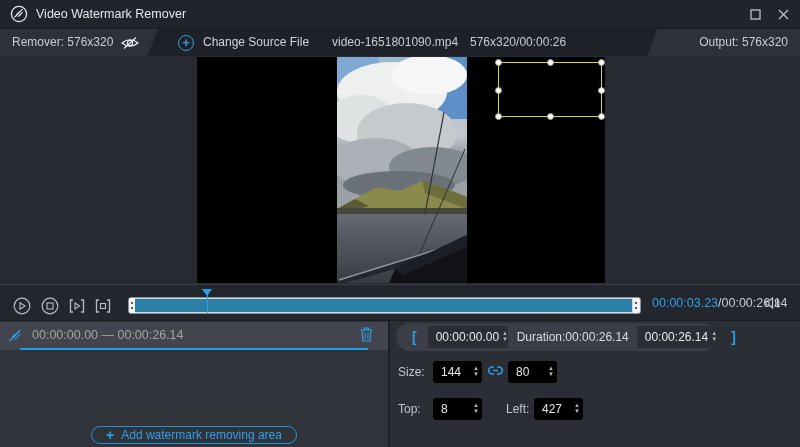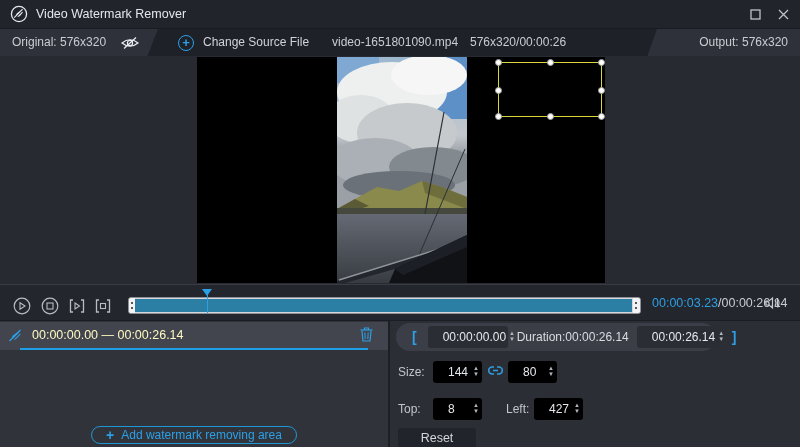--- a/index.html
+++ b/index.html
@@ -50,35 +50,35 @@
   .time-cur { color:#2ba0e6; }
   .time-total { color:#c9cbd2; }
   .vol { position:absolute; left:764px; top:10px; }
 
   
   .bottom { position:absolute; top:320px; left:0; width:800px; height:127px; display:flex; border-top:1px solid #1b1d23; }
   .left-panel { width:390px; height:100%; background:#31333b; border-right:2px solid #1d1f25; position:relative; }
   .wm-item { position:absolute; top:1px; left:0; width:100%; height:28px; background:#43454e; }
   .wm-underline { position:absolute; left:20px; right:20px; bottom:0; height:2px; background:#1e9ee4; }
   .wm-brush { position:absolute; left:8px; top:5px; }
-  .wm-range { position:absolute; left:32px; top:0; line-height:26px; font-size:12.5px; color:#fef9c3; }
+  .wm-range { position:absolute; left:32px; top:0; line-height:26px; font-size:12.5px; color:#a3a3a3; }
   .wm-trash { position:absolute; right:15px; top:5px; cursor:default; }
   .add-btn { position:absolute; left:50%; transform:translateX(-50%); bottom:3px; height:18px;
       display:flex; align-items:center; gap:7px; padding:0 14px; border:1px solid #1f96d4; border-radius:9px;
       color:#2ba0e6; font-size:12px; background:transparent; cursor:default; white-space:nowrap; }
   .add-plus { font-size:14px; font-weight:bold; line-height:14px; }
 
   .right-panel { flex:1; background:#2c2e36; position:relative; font-size:12px; }
   .prop-strip { position:absolute; left:6px; top:2px; width:320px; height:28px; background:#3c3e47; border-radius:14px;
       display:flex; align-items:center; }
   .bracket { color:#2ba0e6; font-size:14px; font-weight:bold; }
   .bracket.open { margin-left:16px; }
   .bracket.close { margin-left:11px; }
   .spin { display:flex; align-items:center; justify-content:space-between; background:#2b2d34; border-radius:3px;
-      height:22px; padding:0 3px 0 15px; cursor:default; }
+      height:22px; padding:0 3px 0 8px; cursor:default; }
   .spin.lg { width:80px; margin-left:11px; }
   .spin.lg2 { width:84px; margin-left:8px; }
   .spin.sm { width:49px; background:#000000; }
   .spin-val { color:#e6e8ec; font-size:12px; white-space:nowrap; }
   .arrows { display:flex; flex-direction:column; align-items:center; line-height:5px; margin-left:3px; }
   .arrows span { font-size:6px; color:#b4b6be; height:6px; }
   .dur-label { margin-left:9px; color:#dadce2; white-space:nowrap;text-align:right; }
   .prop-label { position:absolute; color:#c3c5cc; line-height:22px; }
   .row2 { top:40px; } .row3 { top:77px; }
   .pos-abs { position:absolute; }
@@ -106,21 +106,21 @@
   </span>
   <span class="winbtn close">
     <svg width="11" height="11" viewBox="0 0 11 11">
         <path d="M1,1 L10,10 M10,1 L1,10" stroke="#c0c2c8" stroke-width="1.3"></path>
       </svg>
   </span>
 </div>
 
 <div class="toolbar">
   <div class="dark-seg"></div>
-  <span class="t-item" style="left:12px;">Original: 576x320</span>
+  <span class="t-item" style="left:12px;">Remover: 576x320</span>
   <span class="eye">
     <svg width="20" height="14" viewBox="0 0 20 14">
       <path d="M2,7 Q10,0.5 18,7 Q10,13.5 2,7 Z" fill="none" stroke="#eceef2" stroke-width="1.2"></path>
       <circle cx="10" cy="7" r="2.6" fill="none" stroke="#eceef2" stroke-width="1.2"></circle>
       <line x1="4" y1="12.5" x2="16" y2="1.5" stroke="#eceef2" stroke-width="1.2"></line>
     </svg>
   </span>
   <span class="plus-circle">+</span>
   <span class="t-item" style="left:203px; color:#d1d3da;">Change Source File</span>
   <span class="t-item" style="left:332px;">video-1651801090.mp4</span>
@@ -312,15 +312,14 @@
     </div>
     <span class="prop-label row3" style="left:116px;">Left:</span>
     <div class="spin sm pos-abs row3" style="left:144px;">
       <span class="spin-val">427</span>
       <span class="arrows">
         <span>▲</span>
         <span>▼</span>
       </span>
     </div>
 
-    <button class="reset-btn">Reset</button>
   </div>
 </div>
 
 </body></html>

